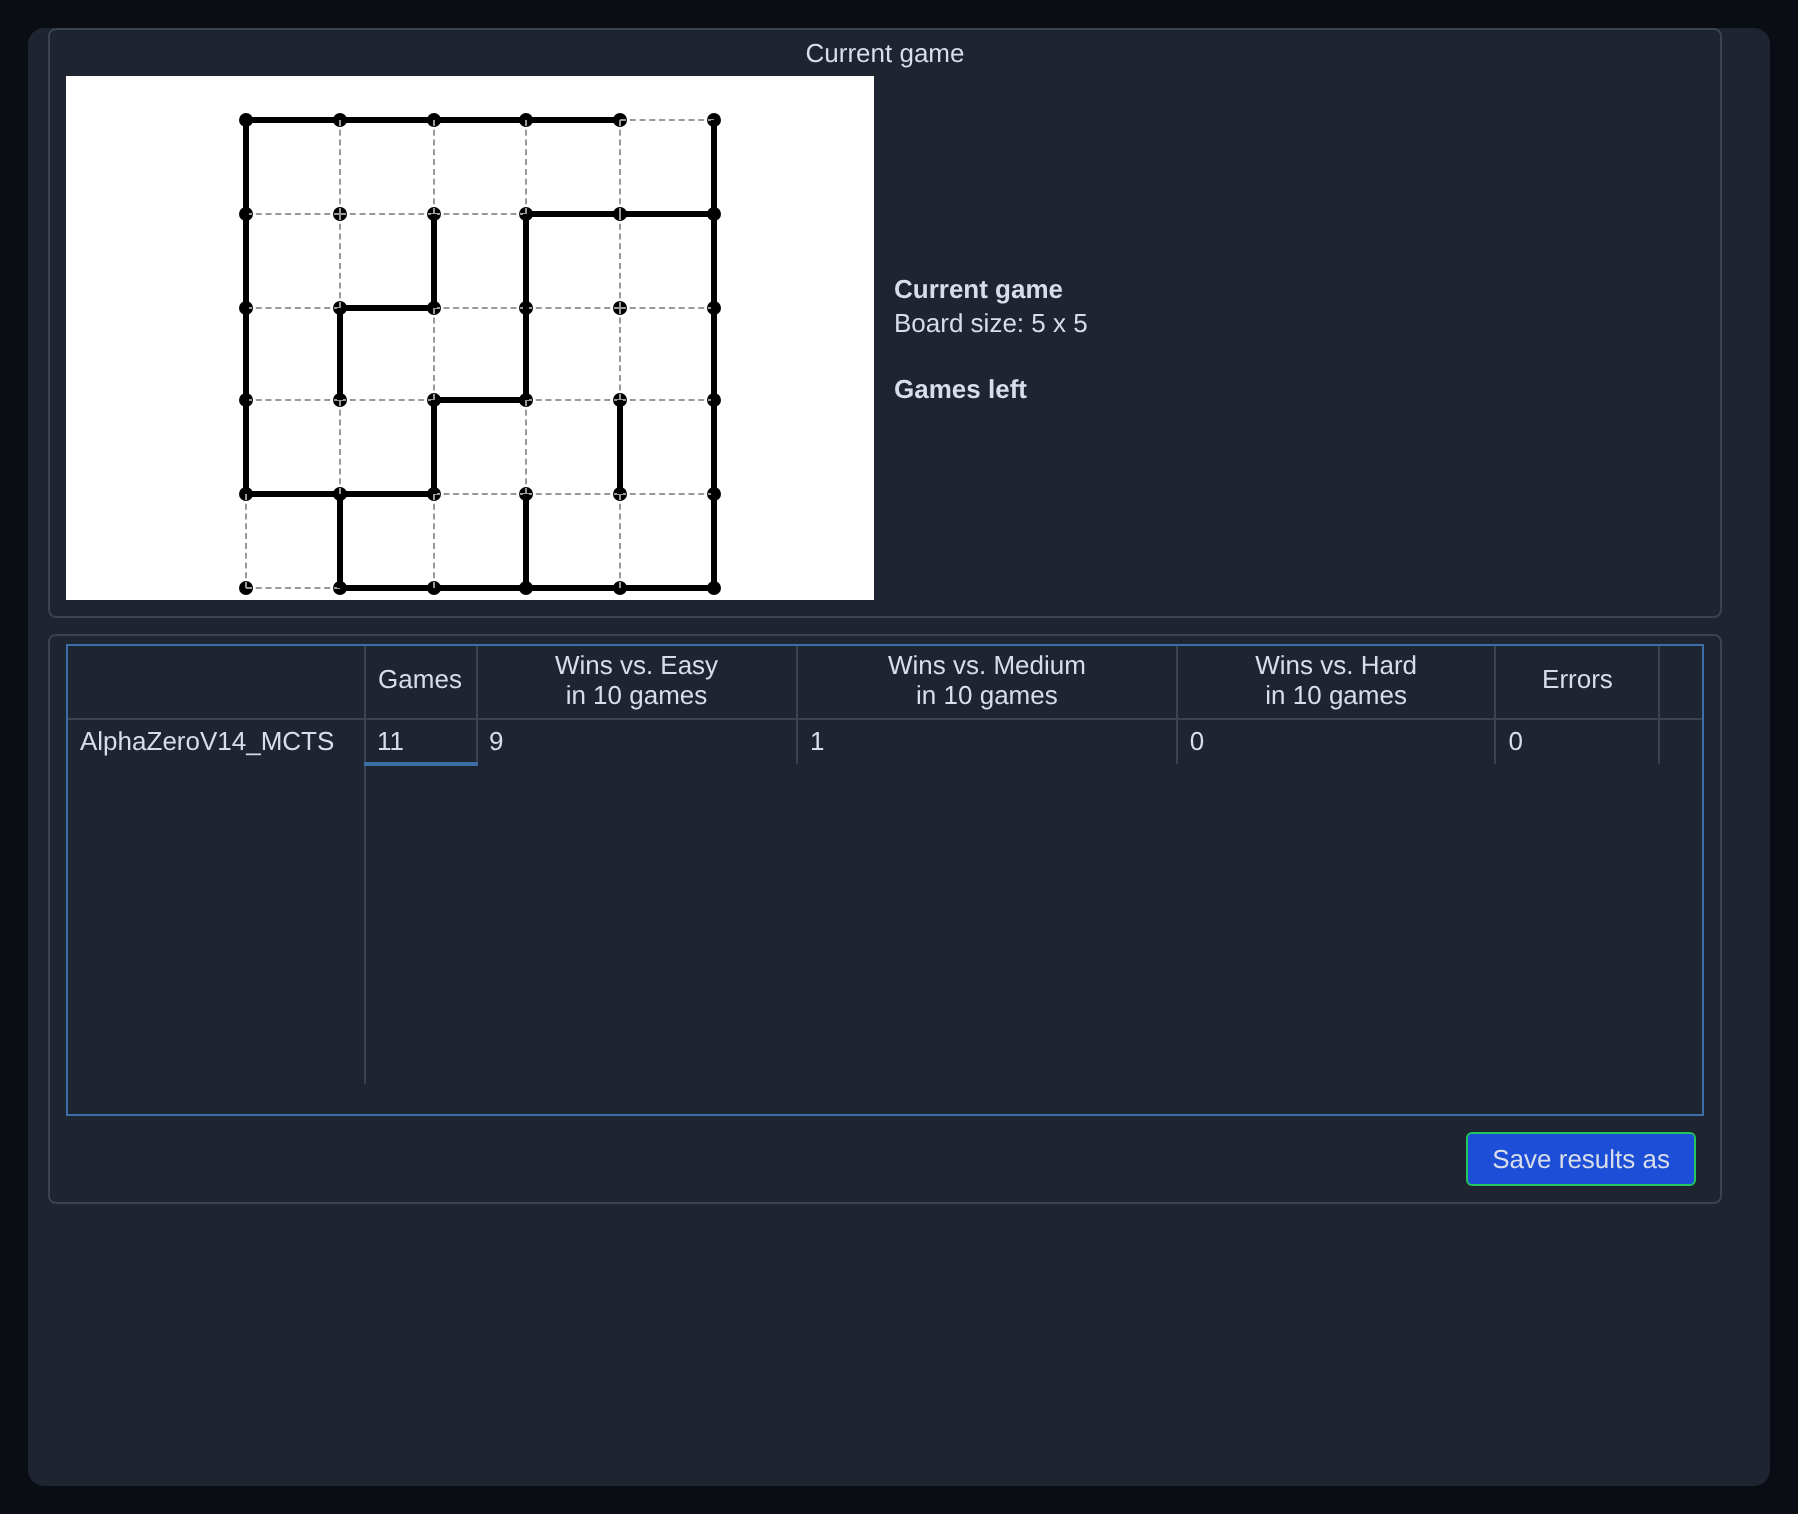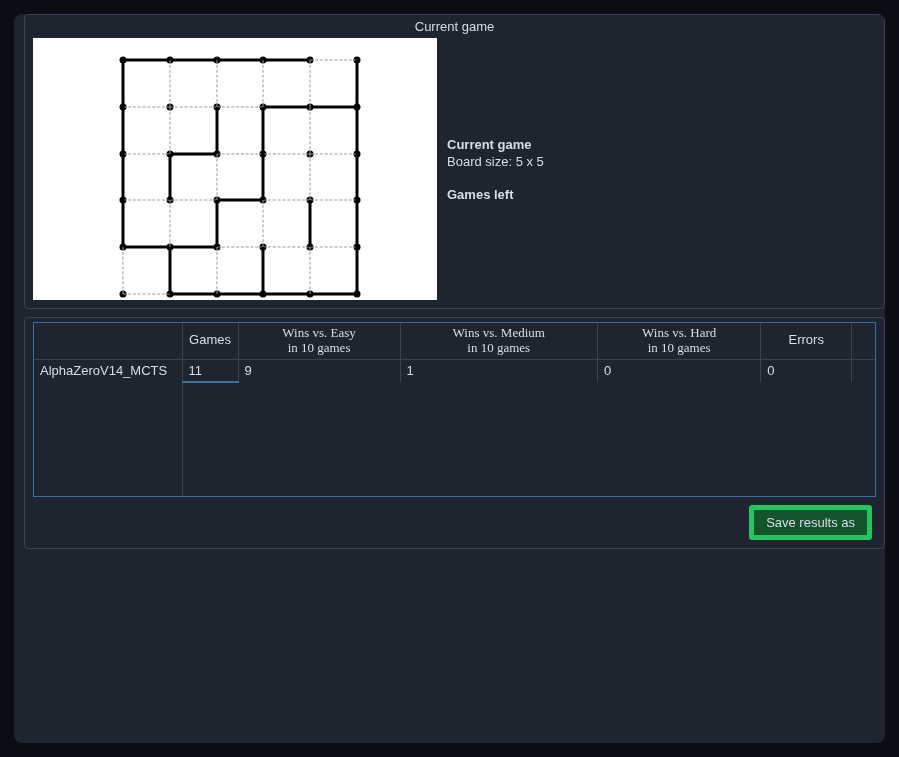--- a/index.html
+++ b/index.html
@@ -65,21 +65,21 @@
   .menubar {
     background: #1e2530;
     padding: 6px 12px;
     display: flex;
     gap: 18px;
     font-size: 13px;
   }
   .menubar .menu-item { cursor: pointer; }
   .content {
     flex: 1;
-    padding: 0 0 10px 10px;
+    padding: 0 24px 10px 10px;
     display: flex;
     flex-direction: column;
     gap: 8px;
   }
   .panel {
     border: 1px solid #3b4252;
     border-radius: 4px;
     background: #1e2530;
   }
   .panel-title {
@@ -127,21 +127,21 @@
   .game-info .heading { font-weight: bold; margin-top: 0; }
   .game-info .heading2 { font-weight: bold; margin-top: 16px; }
   .red { color: #e06c6c; }
   .blue { color: #5aa0e0; text-decoration: underline; }
 
   .results-body {
     padding: 4px 8px 8px 8px;
   }
   .results-table-wrap {
     border: 1px solid #3b6ea5;
-    height: 175px;
+    height: 236px;
     overflow: auto;
     background: #1e2530;
   }
   table {
     border-collapse: collapse;
     width: 100%;
     font-size: 13px;
   }
   th {
     background: #1e2530;
@@ -151,43 +151,43 @@
     border-right: 1px solid #3b4252;
     border-bottom: 1px solid #3b4252;
     vertical-align: middle;
     line-height: 1.15;
   }
   th.rowhdr-blank {
     width: 148px;
     border-right: 1px solid #3b4252;
     border-bottom: 1px solid #3b4252;
   }
-  th .sub { display:block;font-family:Liberation Serif, serif; }
+  th .sub { display:block; }
   td {
     padding: 3px 6px;
     border-right: 1px solid #3b4252;
   }
   td.rowhdr {
     background: #1e2530;
     border-bottom: none;
     text-align: left;
     width: 148px;
   }
   td.games-cell { border-bottom: 2px solid #3b6ea5; width: 56px;}
   .filler-row td { border:none; }
   .filler-row td.rowhdr { border-right: 1px solid #3b4252; height: 160px;}
 
   .button-row {
     display: flex;
     justify-content: flex-end;
     padding: 8px 4px 0 0;
   }
   .btn {
-    background: #14532d;
-    border: 5px solid #22c55e;
+    background: #1d4ed8;
+    border: 1px solid #22c55e;
     color: #d8dee9;
     padding: 5px 12px;
     border-radius: 3px;
     font-size: 13px;
     cursor: pointer;
   }
 </style>
 </head>
 <body>
 

